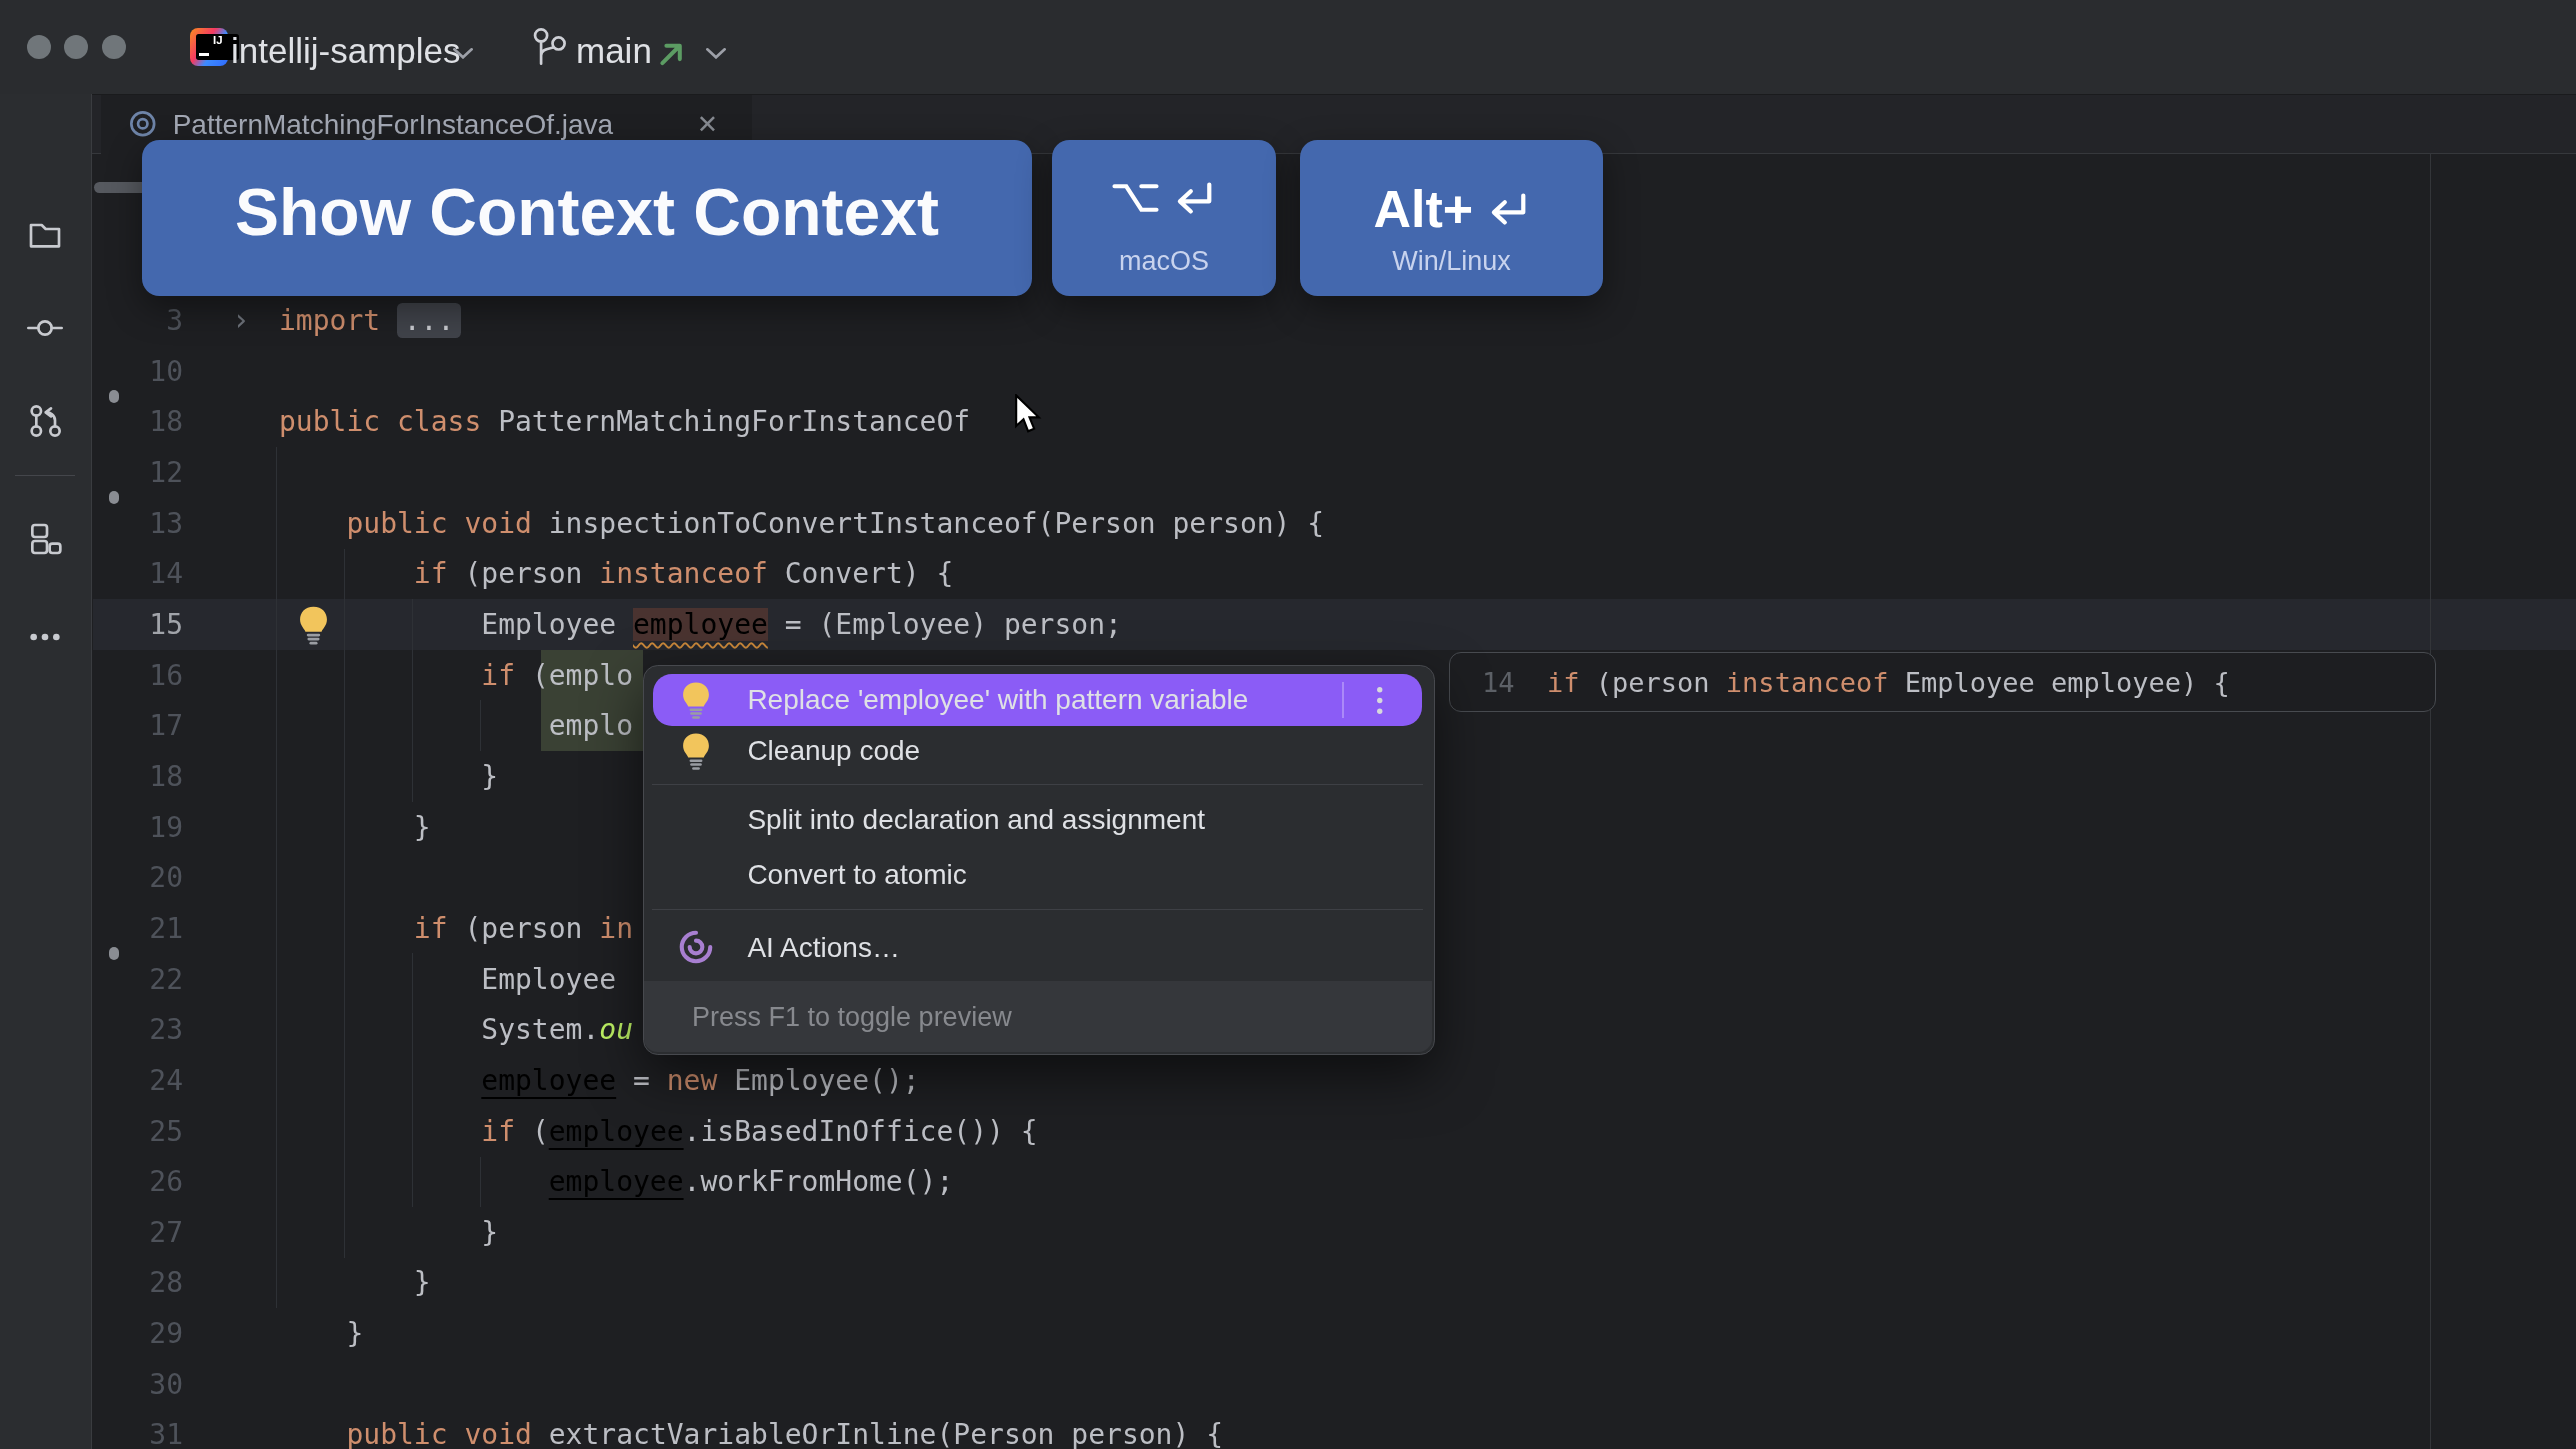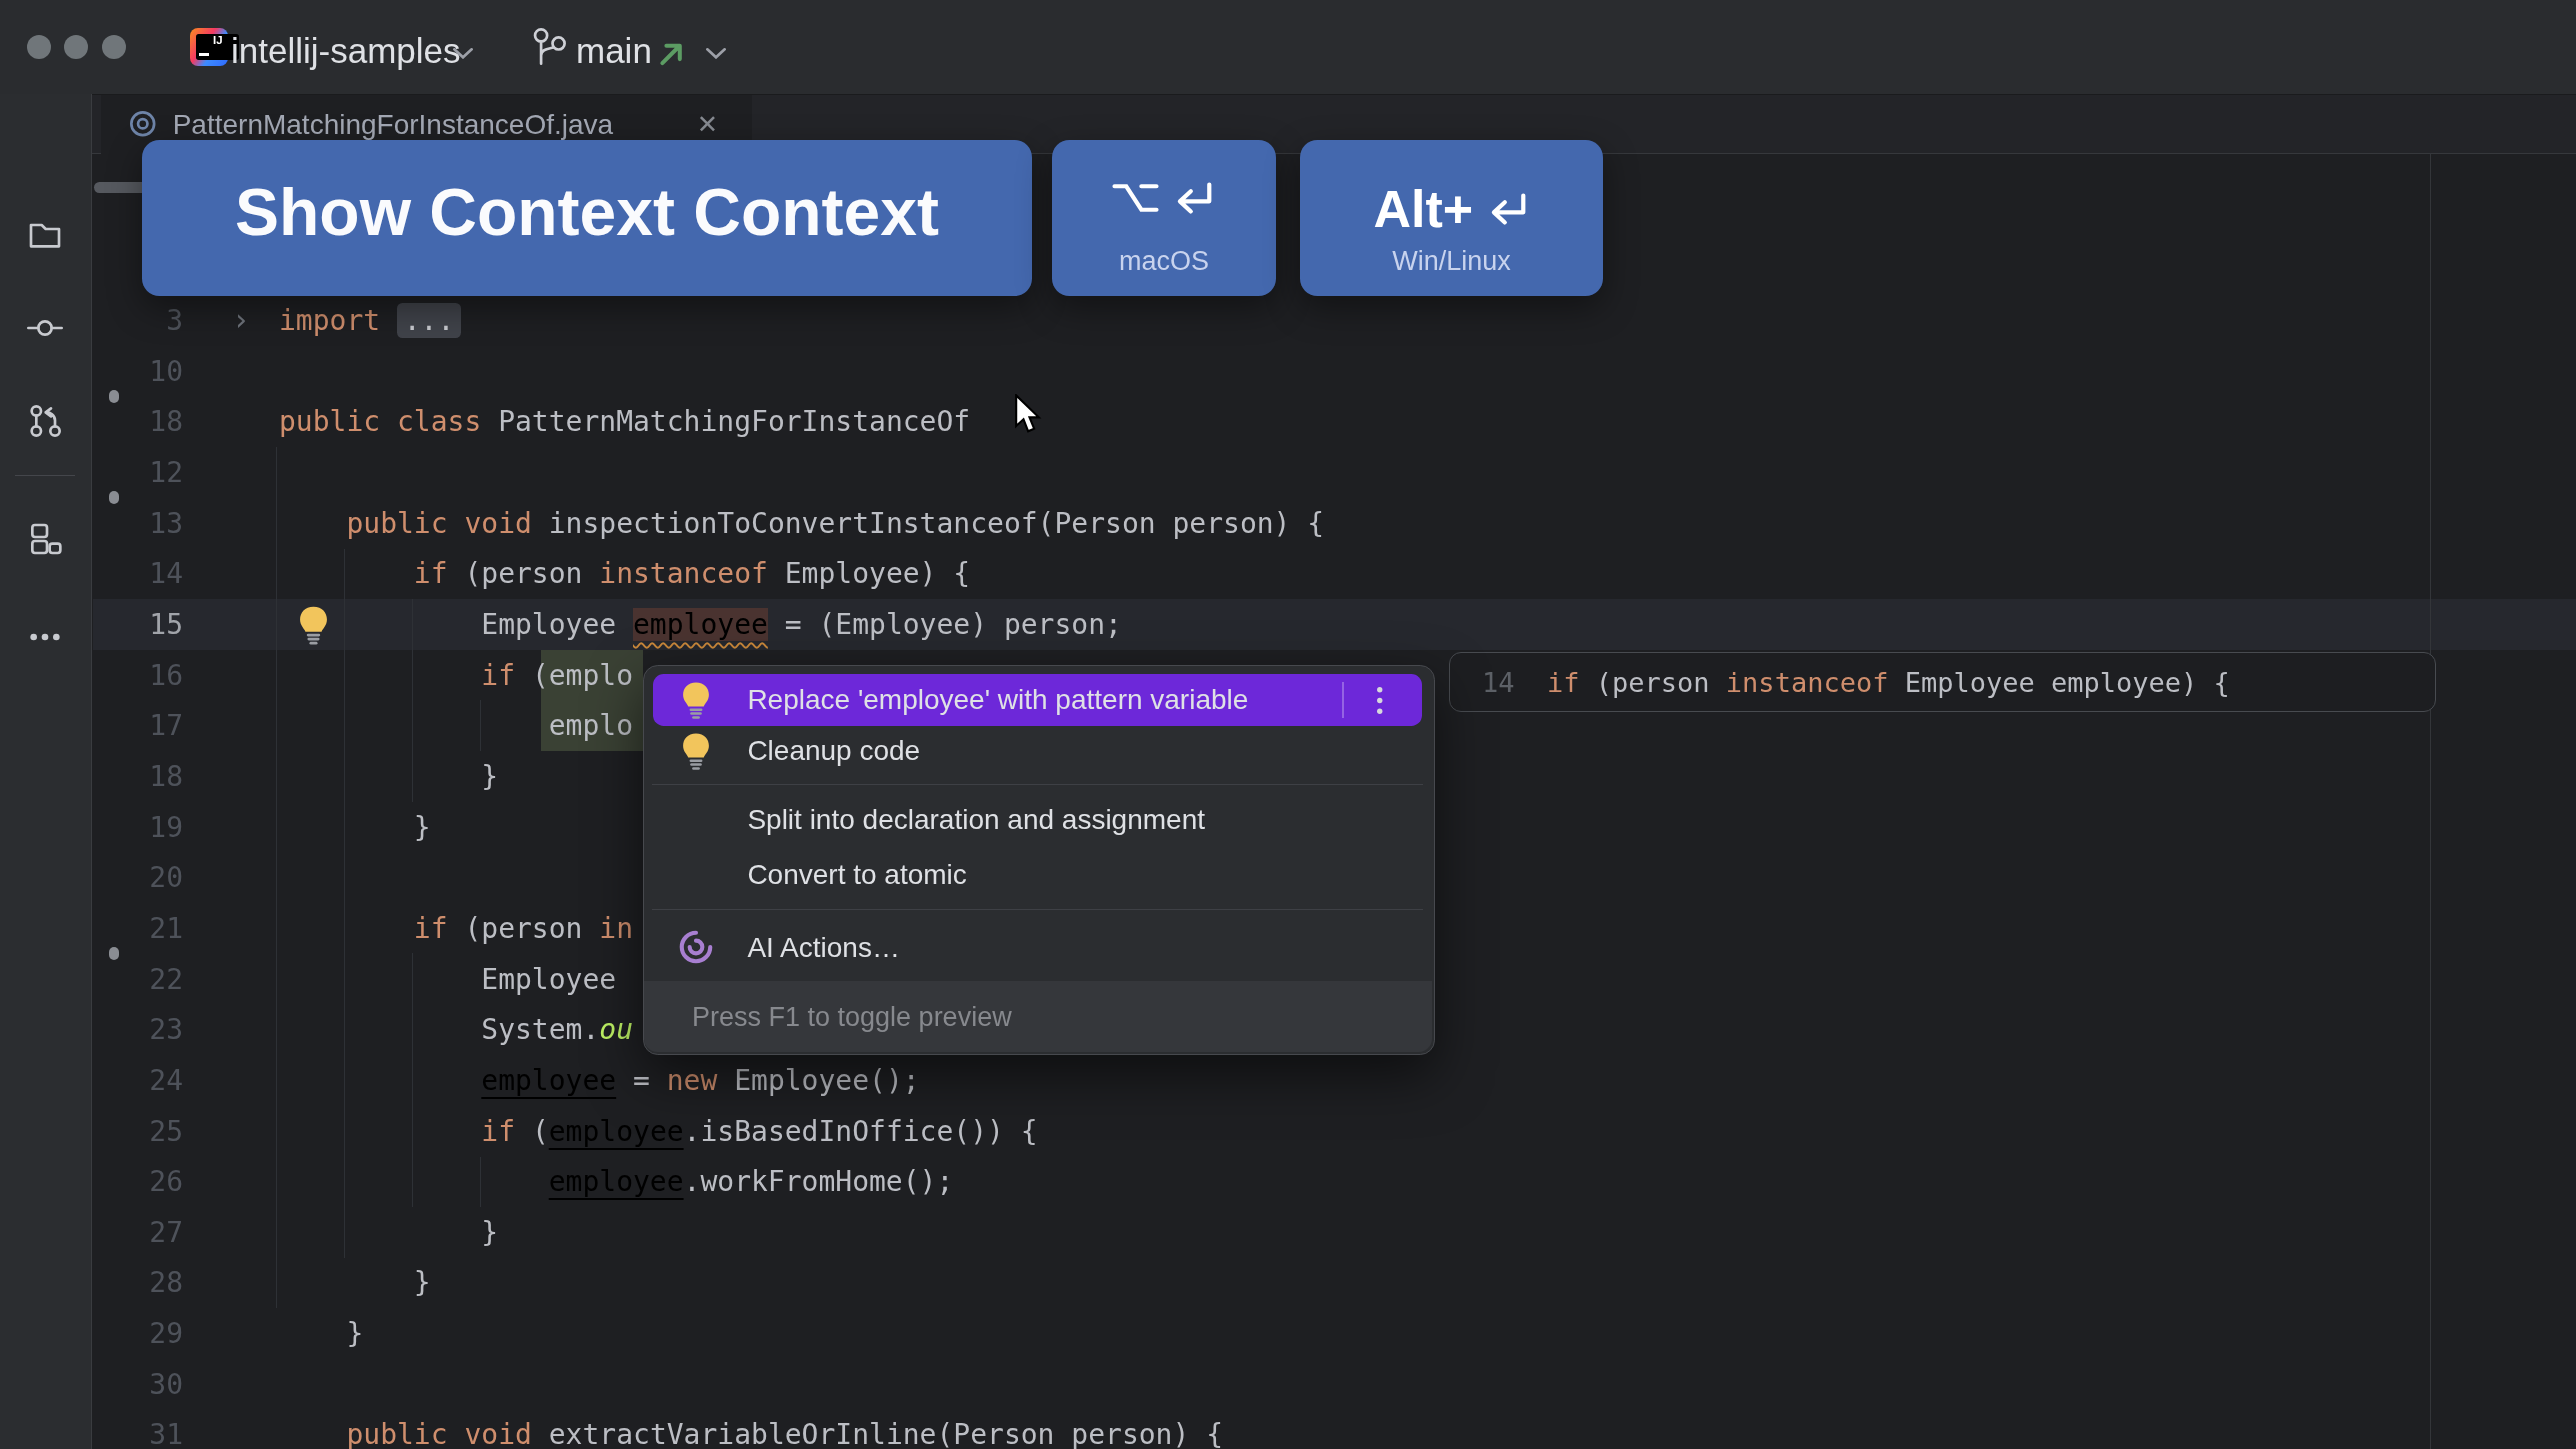--- a/index.html
+++ b/index.html
@@ -52,21 +52,21 @@
   .warn{background:#4A3330;text-decoration:underline wavy #C9873A;
         text-decoration-thickness:2px;text-underline-offset:8px;}
   .foldarrow{position:absolute;left:232px;color:#6E737B;font-size:29.5px;}
   .gdot{position:absolute;left:109px;width:10px;height:13.4px;border-radius:5.4px;background:#8A8D93;z-index:3;}
   #gutter-bulb{position:absolute;left:294px;top:604px;width:39px;height:42px;z-index:3;}
   
   #popup{position:absolute;left:643px;top:665px;width:790px;height:388px;background:#2B2D30;
          border:1.3px solid #47494E;border-radius:14.8px;z-index:6;
          box-shadow:0 20px 54px rgba(0,0,0,.55);}
   .p-row{position:absolute;left:9.4px;width:769px;border-radius:10.7px;}
-  .p-row.sel{background:#6d28d9;}
+  .p-row.sel{background:#8b5cf6;border-radius:19px;}
   .p-label{position:absolute;left:94px;top:50%;transform:translateY(-50%);
            font-size:28px;color:#DFE1E5;white-space:nowrap;}
   .p-icon{position:absolute;left:24px;top:50%;transform:translateY(-50%);width:38px;height:40px;}
   .p-sep{position:absolute;left:8px;width:771px;height:1.3px;background:#3E4045;}
   #popup .vdiv{position:absolute;left:689px;top:8px;width:1.3px;height:36px;background:rgba(255,255,255,.28);}
   #popup .kebab{position:absolute;left:716px;top:6.7px;width:21.5px;height:39px;}
   #p-footer{position:absolute;left:0;top:315px;width:788px;height:71px;background:#35373B;
             border-radius:0 0 13.4px 13.4px;}
   #p-footer span{position:absolute;left:48px;top:50%;transform:translateY(-50%);
                  font-size:27px;color:#87898E;white-space:nowrap;}
@@ -214,21 +214,21 @@
       <div class="crow" style="top: 447px;">
         <span class="lnum">12</span>
         <span class="lcode"></span>
       </div>
       <div class="crow" style="top: 498px;">
         <span class="lnum">13</span>
         <span class="lcode"><span class="tx">    </span><span class="kw">public void </span><span class="tx">inspectionToConvertInstanceof(Person person) {</span></span>
       </div>
       <div class="crow" style="top: 548px;">
         <span class="lnum">14</span>
-        <span class="lcode"><span class="tx">        </span><span class="kw">if </span><span class="tx">(person </span><span class="kw">instanceof</span><span class="tx"> Employee) {</span></span>
+        <span class="lcode"><span class="tx">        </span><span class="kw">if </span><span class="tx">(person </span><span class="kw">instanceof</span><span class="tx"> Convert) {</span></span>
       </div>
       <div class="crow" style="top: 599px;">
         <span class="lnum cur">15</span>
         <span class="lcode"><span class="tx">            Employee </span><span class="warn">employee</span><span class="tx"> = (Employee) person;</span></span>
       </div>
       <div class="crow" style="top: 650px;">
         <span class="lnum">16</span>
         <span class="lcode"><span class="tx">            </span><span class="kw">if </span><span class="tx">(</span><span class="tx">emplo</span></span>
       </div>
       <div class="crow" style="top: 700px;">

